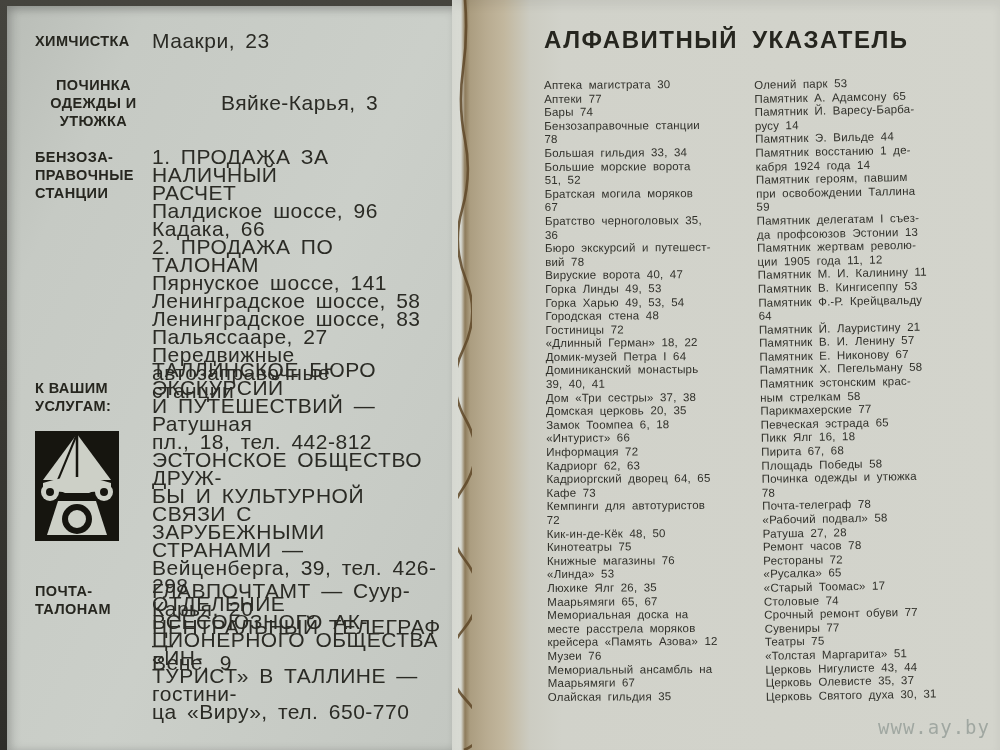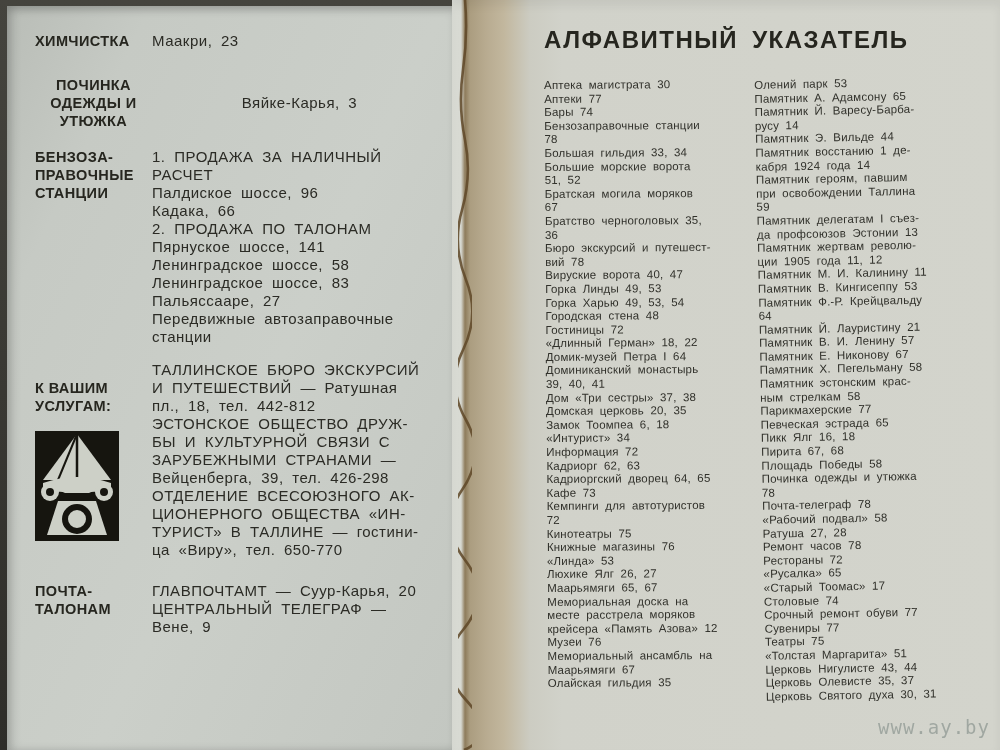--- a/index.html
+++ b/index.html
@@ -6,21 +6,21 @@
   body{background:#23221f;font-family:"Liberation Sans",sans-serif;}
   .photo{position:relative;width:1000px;height:750px;overflow:hidden;
          background:linear-gradient(180deg,#45443e,#2e2d29);}
   
   .left-page{position:absolute;left:7px;top:6px;width:448px;height:744px;
     background:linear-gradient(115deg,#b9bdb7 0%,#c6cac4 18%,#cbcfc9 55%,#c3c7c1 100%);
     box-shadow:inset 0 4px 8px rgba(0,0,0,.18), inset 6px 0 10px rgba(0,0,0,.12);}
   .lp-row{position:absolute;left:28px;right:8px;display:flex;}
   .lp-label{width:117px;flex:0 0 117px;font-weight:700;font-size:14.5px;line-height:18px;
     color:#26261f;letter-spacing:.4px;white-space:pre-line;}
-  .lp-content{flex:1;font-size:15px;line-height:18px;color:#2b2b25;
+  .lp-content{flex:1;font-size:21px;line-height:18px;color:#2b2b25;
     letter-spacing:.5px;word-spacing:4px;white-space:pre-line;}
   .lp-icon{margin-top:16px;width:84px;height:110px;}
   
   .right-page{position:absolute;left:452px;top:0;width:548px;height:750px;
     background:linear-gradient(90deg,
       #dcded7 0px,#d7d9d2 9px,#8e7c5c 13px,#ab9d80 18px,
       #b8ab90 34px,#c2b79e 52px,#ccccc2 78px,#d1d2ca 110px,#d3d4cc 100%);
     box-shadow:inset 0 6px 10px rgba(0,0,0,.06);}
   .torn-line{position:absolute;left:6px;top:0;height:750px;width:14px;}
   .rp-inner{position:absolute;left:92px;top:26px;right:14px;}
@@ -141,31 +141,32 @@
             <div class="entry">Горка Харью 49, 53, 54</div>
             <div class="entry">Городская стена 48</div>
             <div class="entry">Гостиницы 72</div>
             <div class="entry">«Длинный Герман» 18, 22</div>
             <div class="entry">Домик-музей Петра I 64</div>
             <div class="entry">Доминиканский монастырь
 39, 40, 41</div>
             <div class="entry">Дом «Три сестры» 37, 38</div>
             <div class="entry">Домская церковь 20, 35</div>
             <div class="entry">Замок Тоомпеа 6, 18</div>
-            <div class="entry">«Интурист» 34</div>
+            <div class="entry">«Интурист» 66</div>
             <div class="entry">Информация 72</div>
             <div class="entry">Кадриорг 62, 63</div>
             <div class="entry">Кадриоргский дворец 64, 65</div>
             <div class="entry">Кафе 73</div>
             <div class="entry">Кемпинги для автотуристов
 72</div>
+            <div class="entry">Кик-ин-де-Кёк 48, 50</div>
             <div class="entry">Кинотеатры 75</div>
             <div class="entry">Книжные магазины 76</div>
             <div class="entry">«Линда» 53</div>
-            <div class="entry">Люхике Ялг 26, 27</div>
+            <div class="entry">Люхике Ялг 26, 35</div>
             <div class="entry">Маарьямяги 65, 67</div>
             <div class="entry">Мемориальная доска на
 месте расстрела моряков
 крейсера «Память Азова» 12</div>
             <div class="entry">Музеи 76</div>
             <div class="entry">Мемориальный ансамбль на
 Маарьямяги 67</div>
             <div class="entry">Олайская гильдия 35</div>
           </div>
         <div class="rp-col rp-col2" id="col2">

